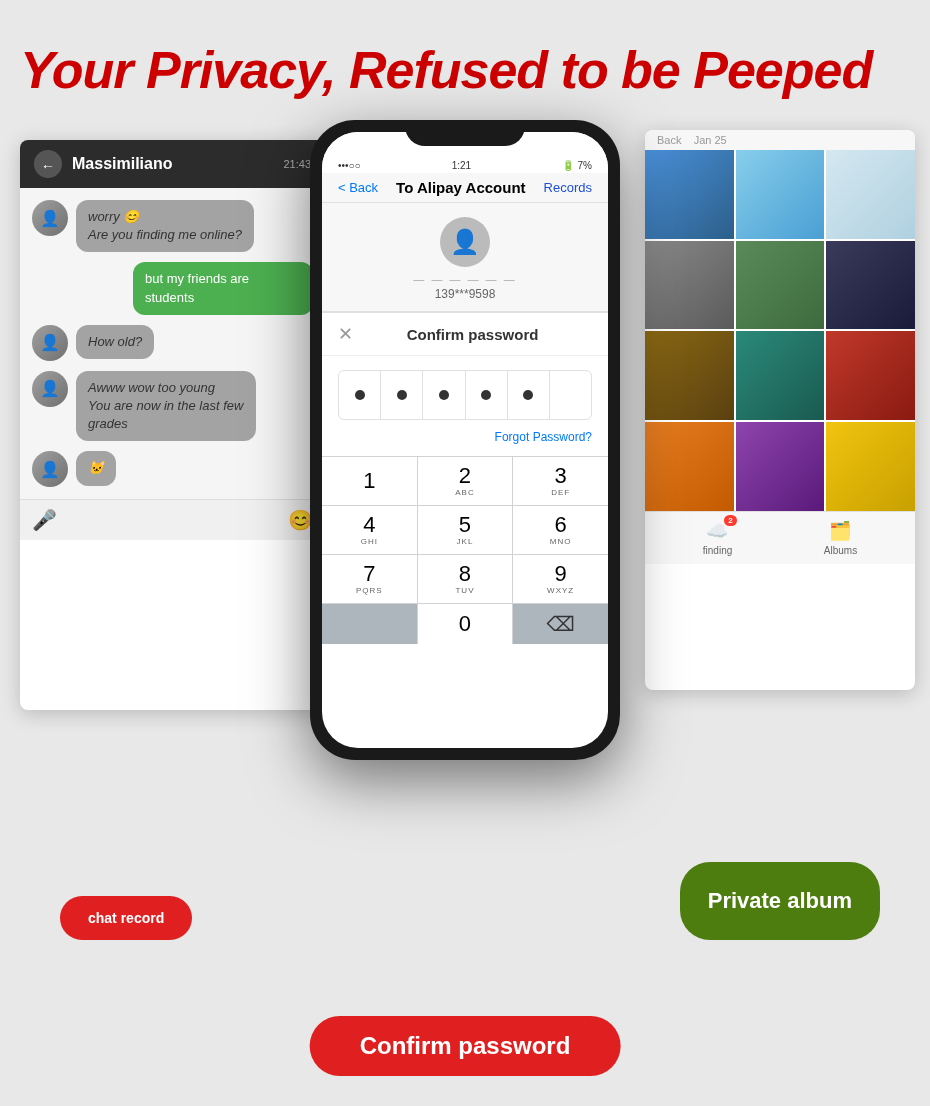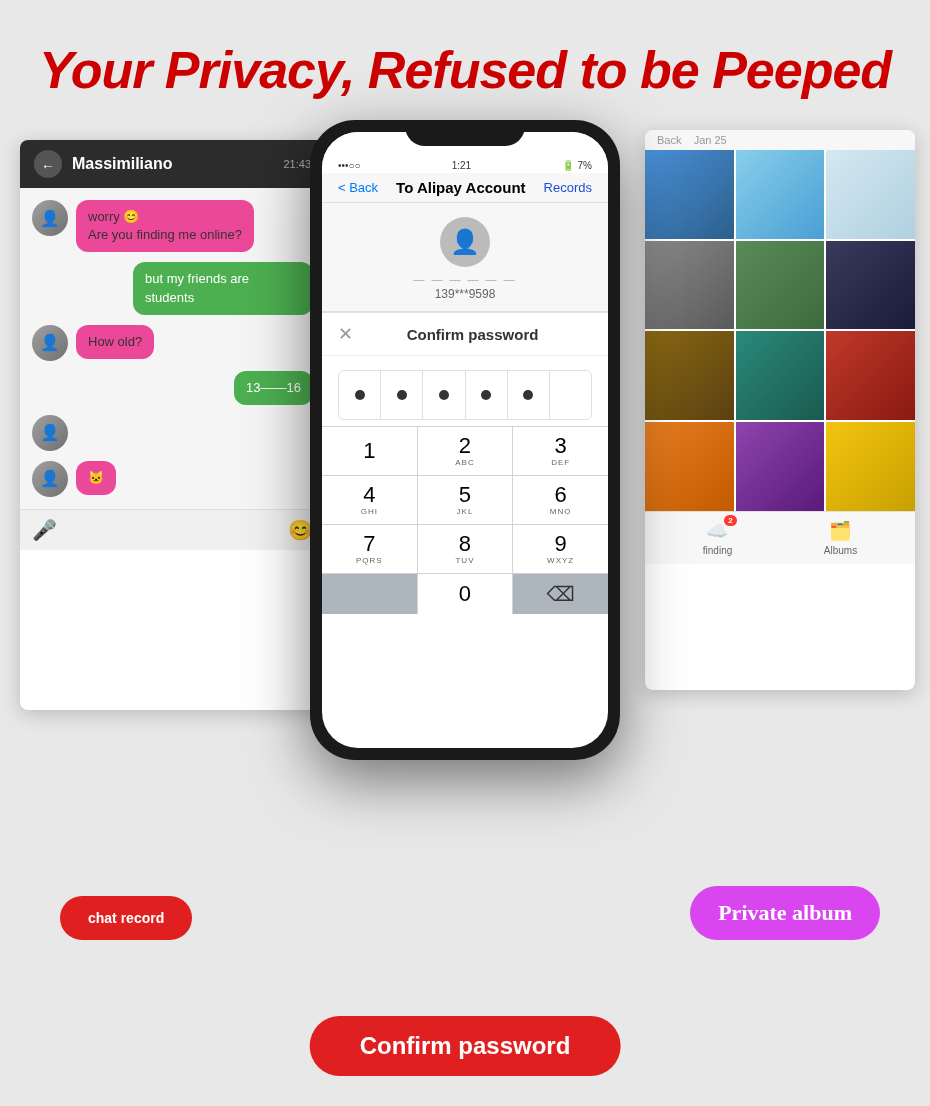--- a/index.html
+++ b/index.html
@@ -7,21 +7,20 @@
       width: 930px;
       height: 1106px;
       background: #e8e8e8;
       font-family: -apple-system, BlinkMacSystemFont, 'Segoe UI', Arial, sans-serif;
       overflow: hidden;
       position: relative;
     }
 
     
     .header {
-      text-align: center;
       padding: 40px 20px 20px;
     }
     .header h1 {
       font-size: 52px;
       font-weight: 900;
       color: #cc0000;
       font-style: italic;
       letter-spacing: -1px;
     }
 
@@ -93,22 +92,23 @@
       flex-direction: row-reverse;
     }
     .bubble {
       max-width: 180px;
       padding: 8px 12px;
       border-radius: 12px;
       font-size: 13px;
       line-height: 1.4;
     }
     .bubble.left {
-      background: #ec4899;
+      background: #a3a3a3;
       color: #333;
+      font-style: italic;
     }
     .bubble.right {
       background: #4caf50;
       color: #fff;
     }
     .chat-input-bar {
       background: #f0f0f0;
       padding: 8px 12px;
       display: flex;
       align-items: center;
@@ -385,28 +385,27 @@
       font-size: 14px;
       font-weight: 700;
       padding: 14px 28px;
       border-radius: 30px;
       z-index: 5;
     }
     .label-album {
       position: absolute;
       bottom: 40px;
       right: 50px;
-      background: #d946ef;
+      background: #4d7c0f;
       color: #fff;
       font-size: 22px;
       font-weight: 700;
-      padding: 14px 28px;
+      padding: 26px 28px;
       border-radius: 30px;
       z-index: 5;
-      font-family: Liberation Serif, serif;
     }
 
     
     .bottom-label {
       position: absolute;
       bottom: 30px;
       left: 50%;
       transform: translateX(-50%);
       z-index: 20;
     }
@@ -457,26 +456,24 @@
 
       <div class="chat-msg right">
         <div class="bubble right">but my friends are students</div>
       </div>
 
       <div class="chat-msg">
         <div class="avatar-person">👤</div>
         <div class="bubble left">How old?</div>
       </div>
 
-      <div class="chat-msg right">
-        <div class="bubble right">13——16</div>
-      </div>
 
       <div class="chat-msg">
         <div class="avatar-person">👤</div>
+        <div class="bubble left">Awww wow too young<br>You are now in the last few grades</div>
       </div>
 
       <div class="chat-msg">
         <div class="avatar-person">👤</div>
         <div class="bubble left">🐱</div>
       </div>
     </div>
 
     <div class="chat-input-bar">
       <span class="voice-btn">🎤</span>
@@ -525,20 +522,21 @@
               </div>
             <div class="pwd-dot-cell">
                 <div class="pwd-dot"></div>
               </div>
             <div class="pwd-dot-cell">
                 <div class="pwd-dot"></div>
               </div>
             <div class="pwd-dot-cell"></div>
           </div>
 
+          <div class="forgot-pwd">Forgot Password?</div>
 
           <div class="numpad">
             <div class="numpad-key">
               <span class="num">1</span>
               <span class="alpha"></span>
             </div>
             <div class="numpad-key">
               <span class="num">2</span>
               <span class="alpha">ABC</span>
             </div>

